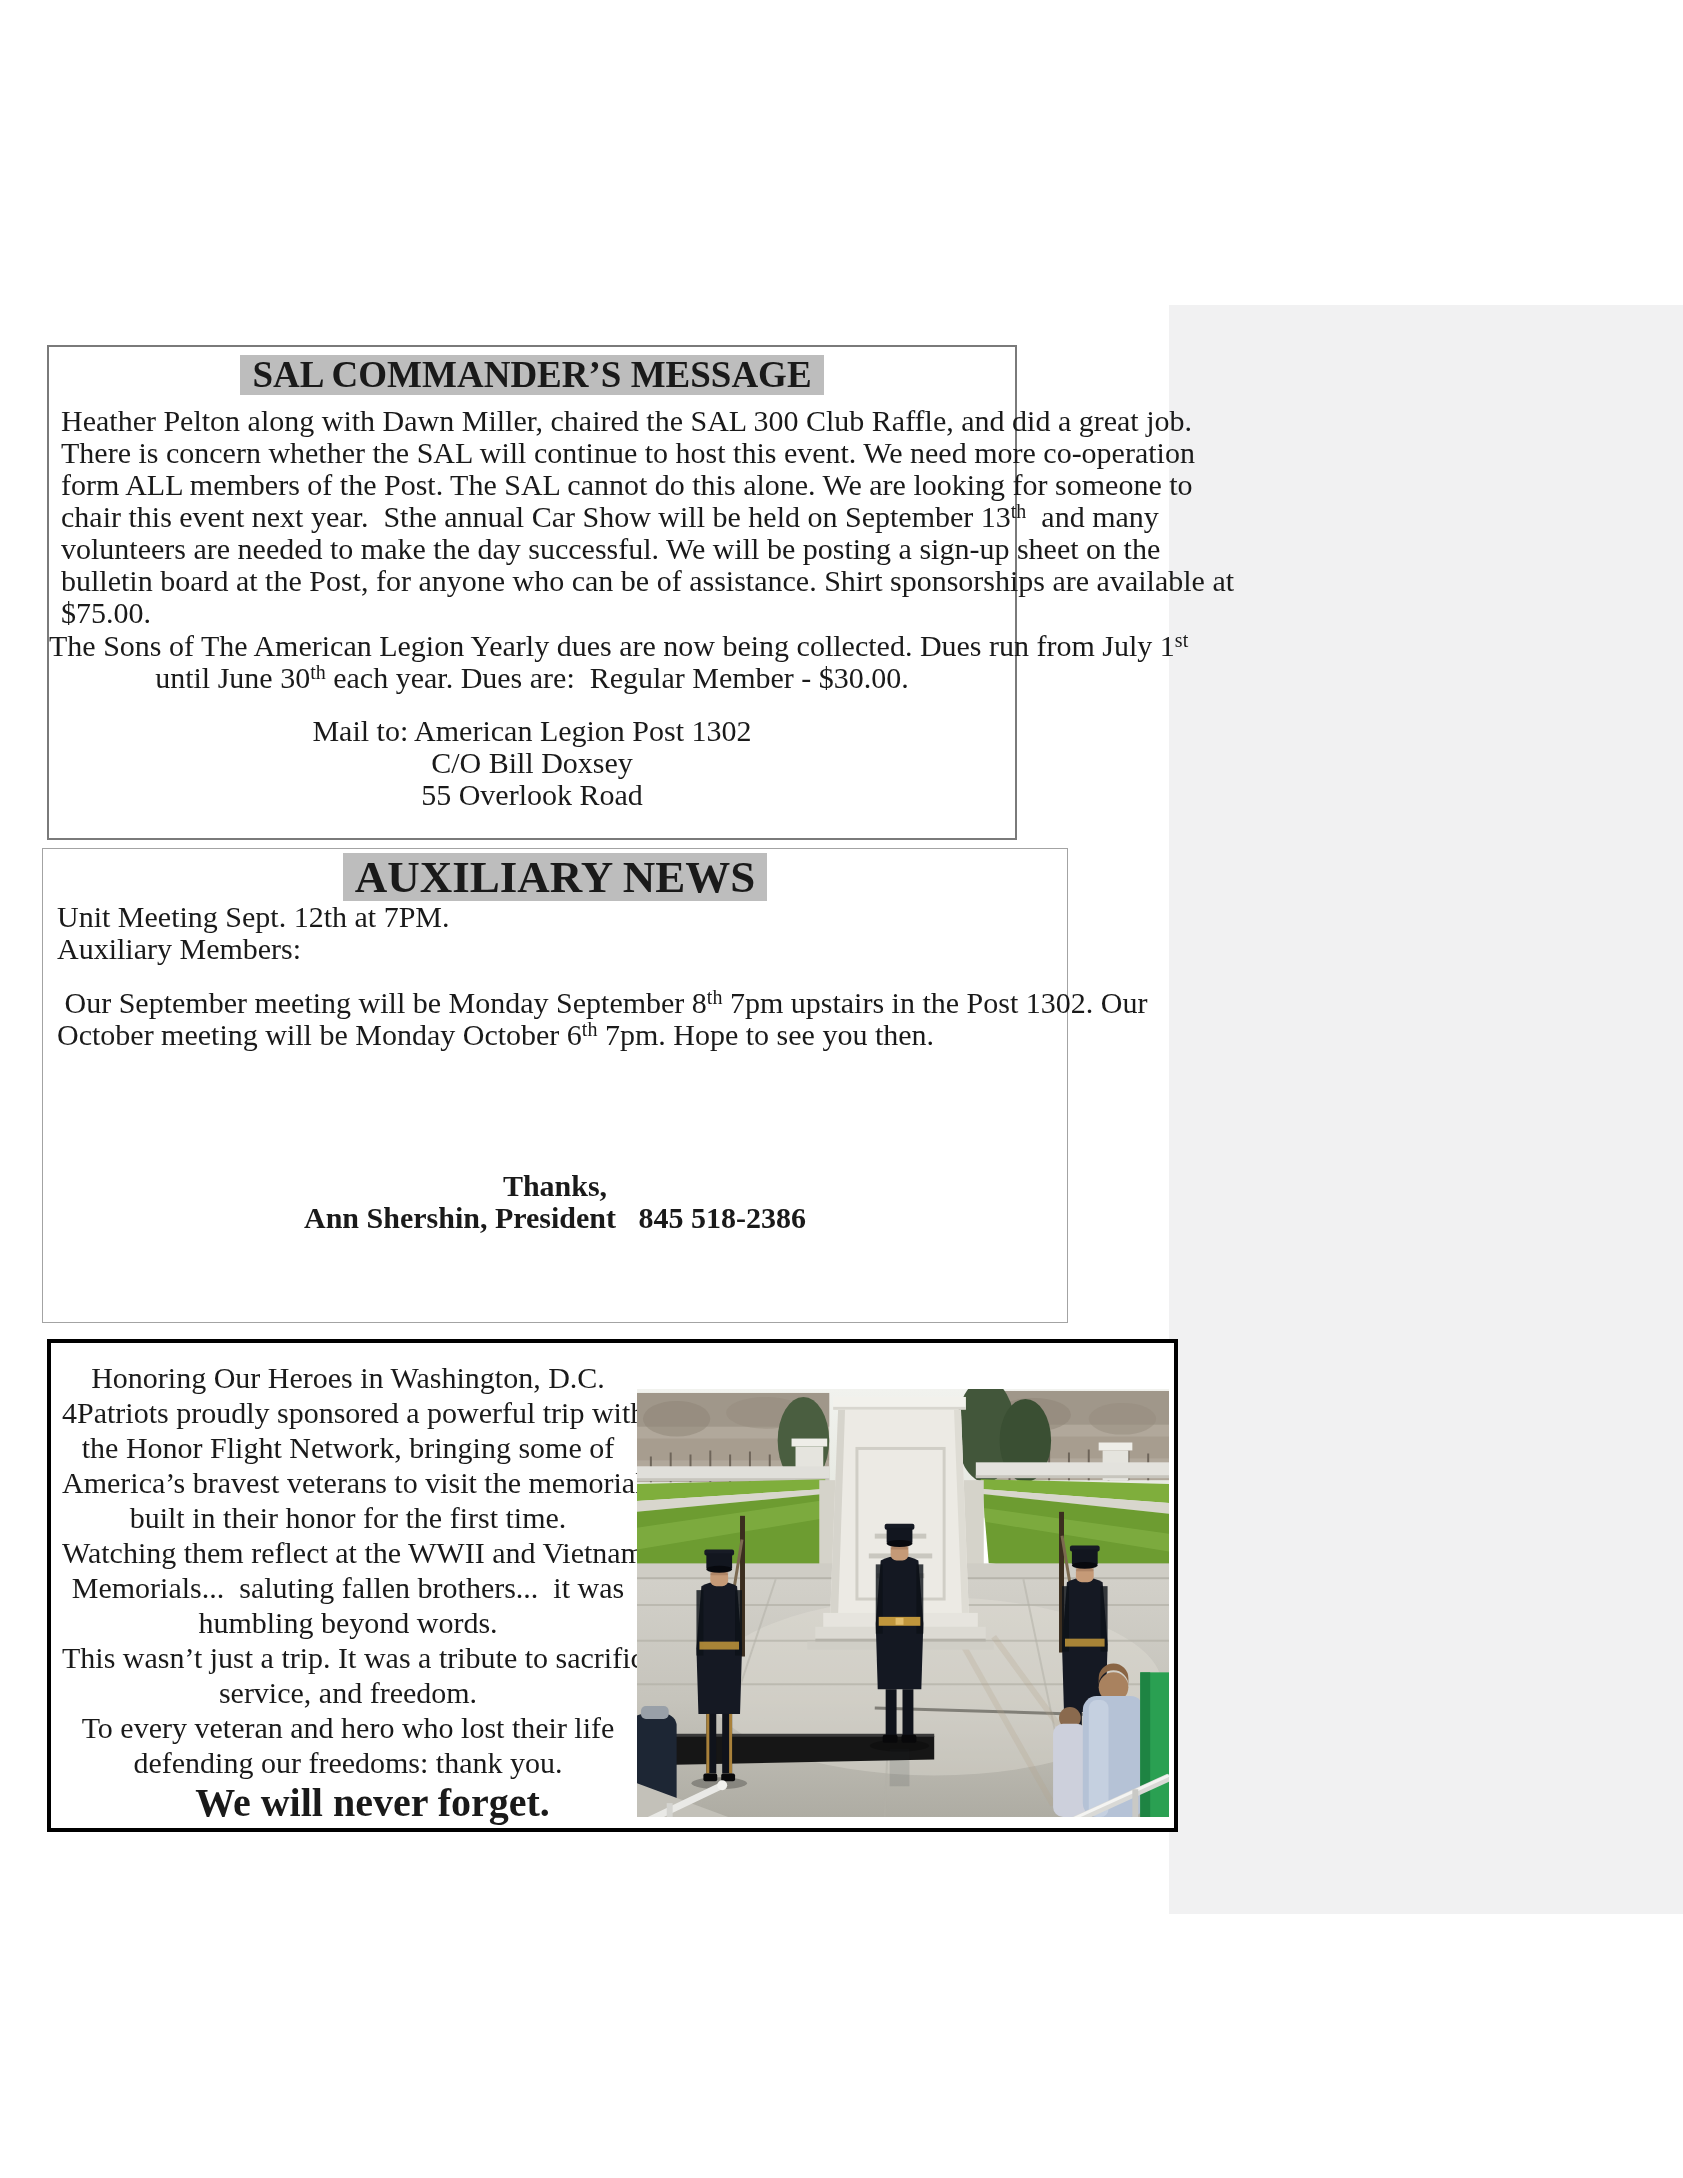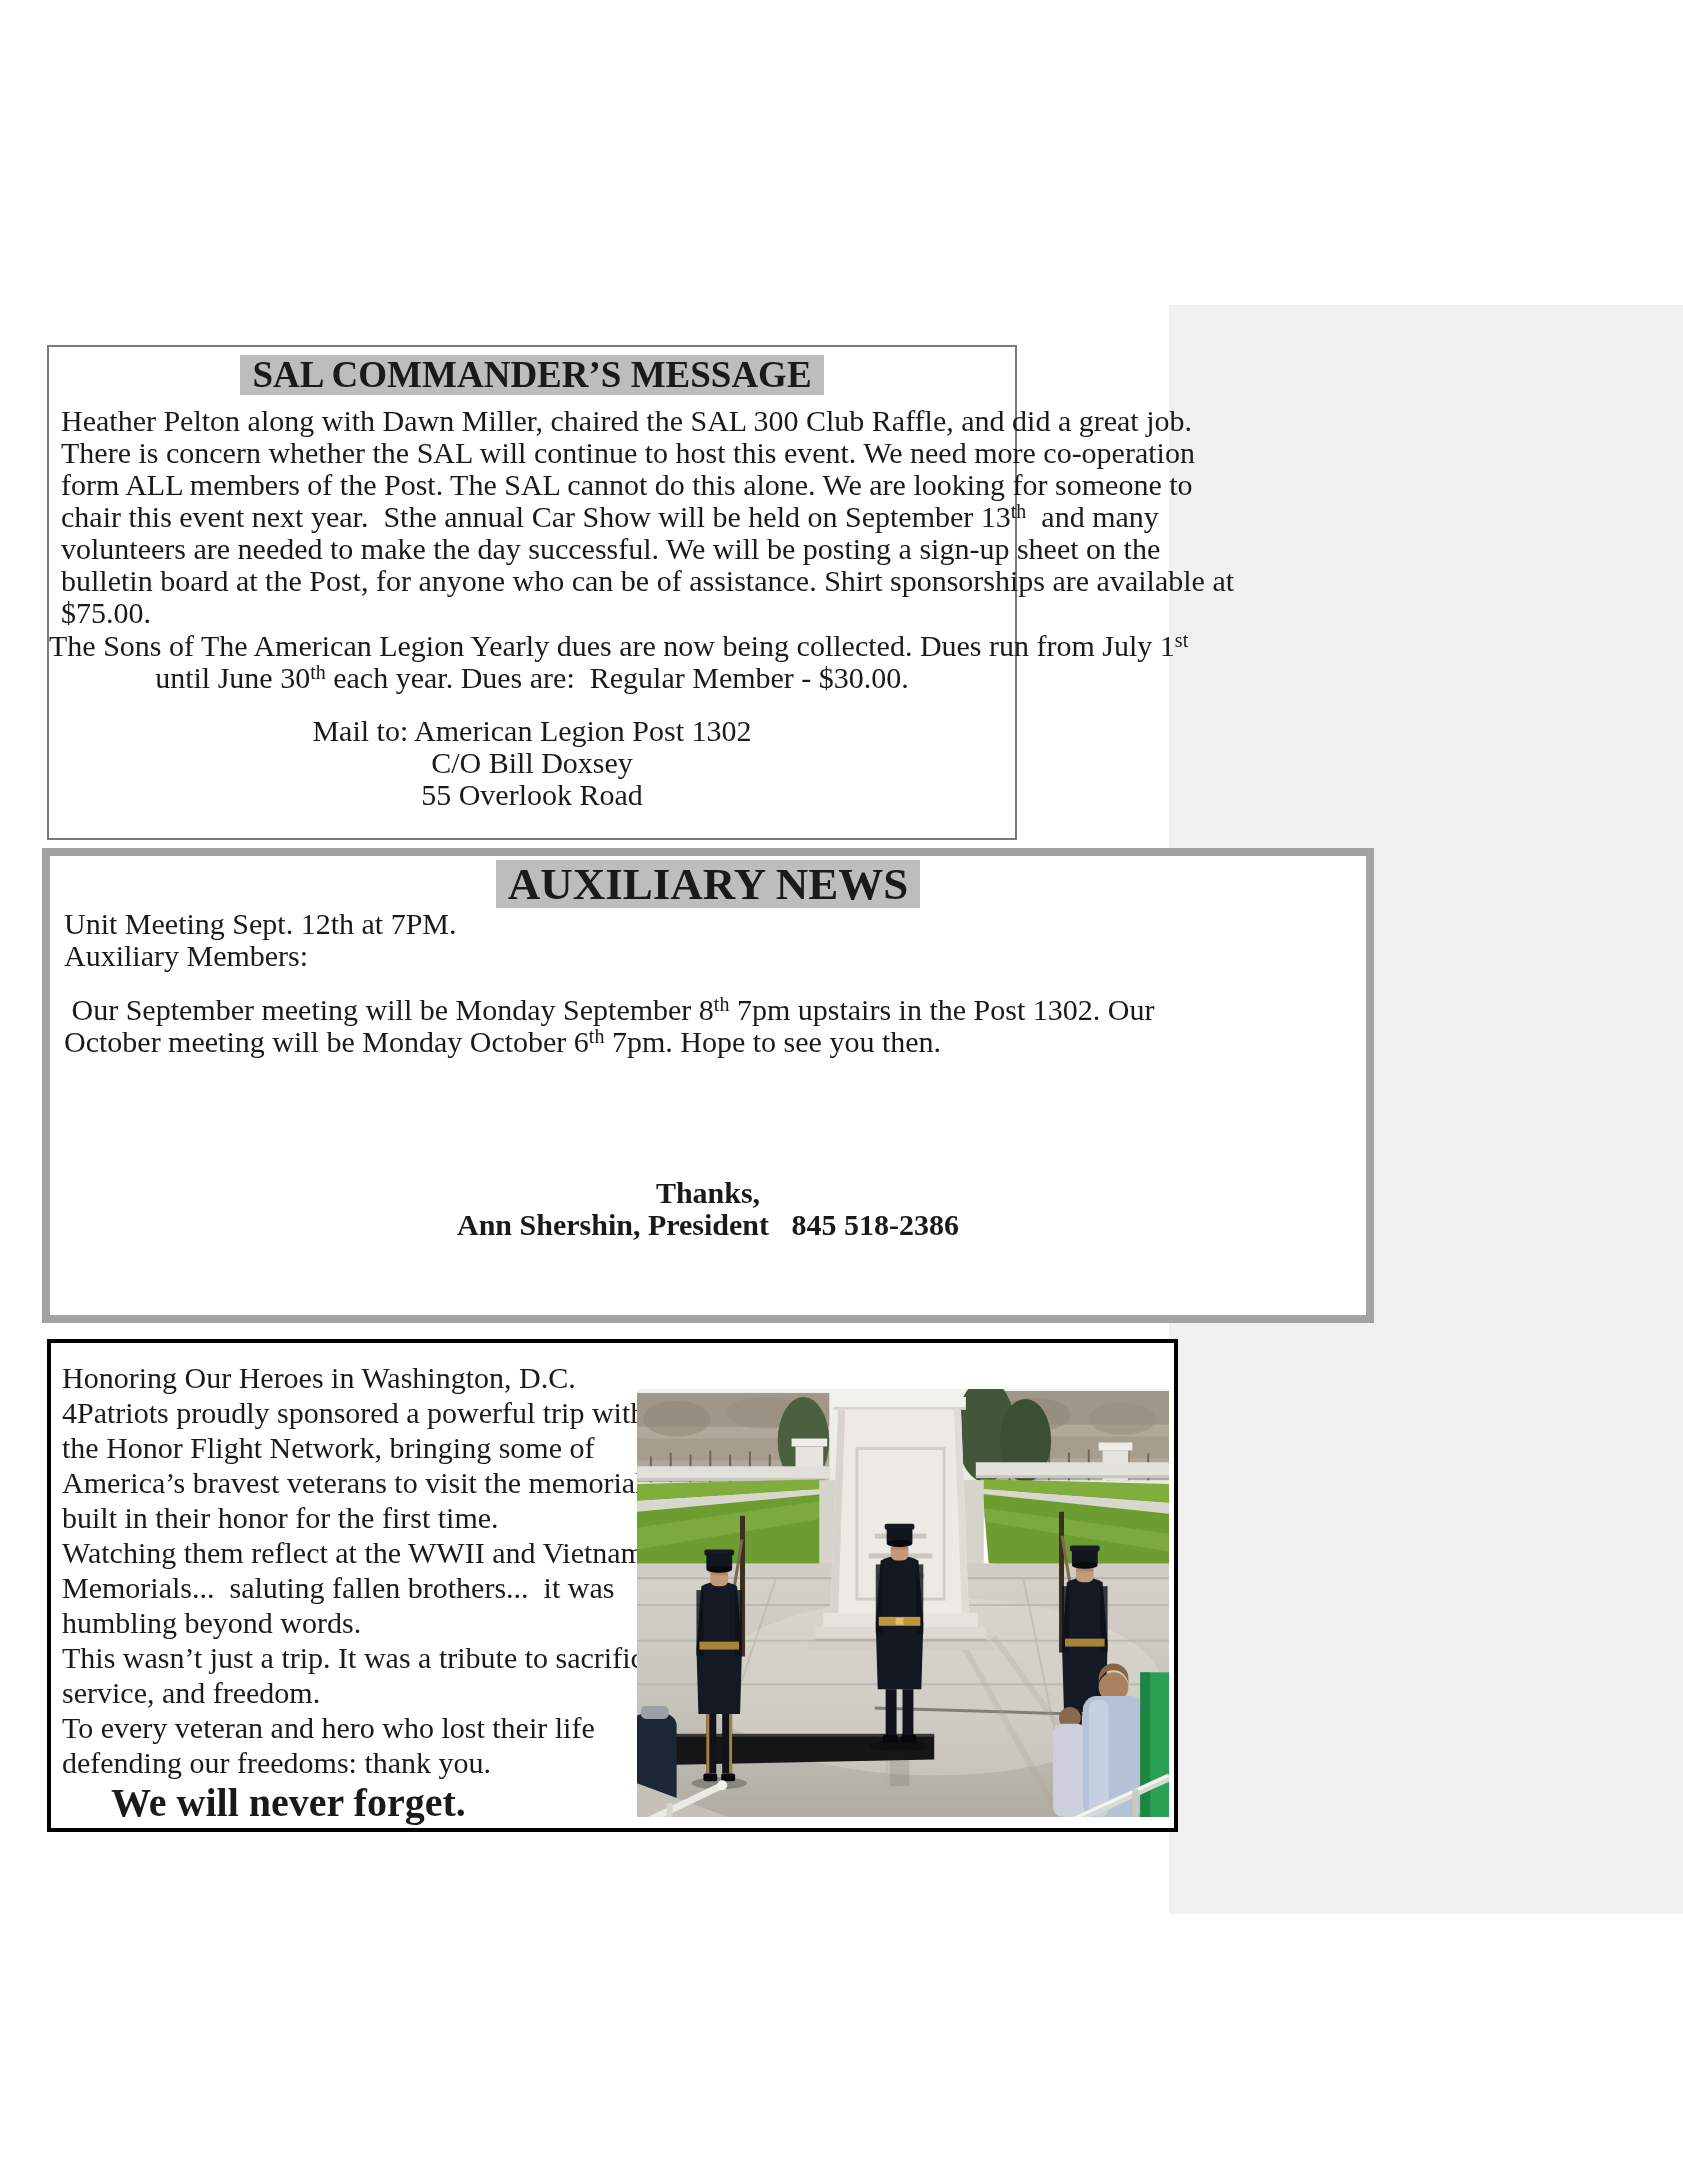--- a/index.html
+++ b/index.html
@@ -7,22 +7,22 @@
     width:1683px;height:2178px;position:relative;background:#ffffff;
     font-family:"Liberation Serif","DejaVu Serif",serif;color:#1a1a1a;
     overflow:hidden;
   }
   .side-panel{
     position:absolute;left:1169px;top:305px;width:514px;height:1609px;
     background:#f1f1f2;z-index:0;
   }
   .box{position:absolute;background:#ffffff;z-index:2;box-sizing:border-box;}
   .box-sal{left:47px;top:345px;width:970px;height:495px;border:2px solid #7a7a7a;}
-  .box-aux{left:42px;top:848px;width:1332px;height:475px;border:8px solid #a3a3a3;}
-  .box-heroes{left:47px;top:1339px;width:1131px;height:493px;border:4px solid #000000;}
+  .box-aux{left:42px;top:848px;width:1026px;height:475px;border:1px solid #a3a3a3;}
+  .box-heroes{left:47px;top:1339px;width:1131px;height:493px;border:4px solid #000000;text-align:center;}
 
   .title-wrap{text-align:center;}
   .title-hl{
     display:inline-block;background:#bdbdbd;font-weight:bold;
     padding:0 12px;white-space:pre;
   }
   .title-sal{font-size:37px;line-height:40px;margin-top:8px;}
   .title-aux{font-size:45px;line-height:48px;margin-top:4px;}
 
   .line{white-space:pre;font-size:30px;line-height:32px;}

